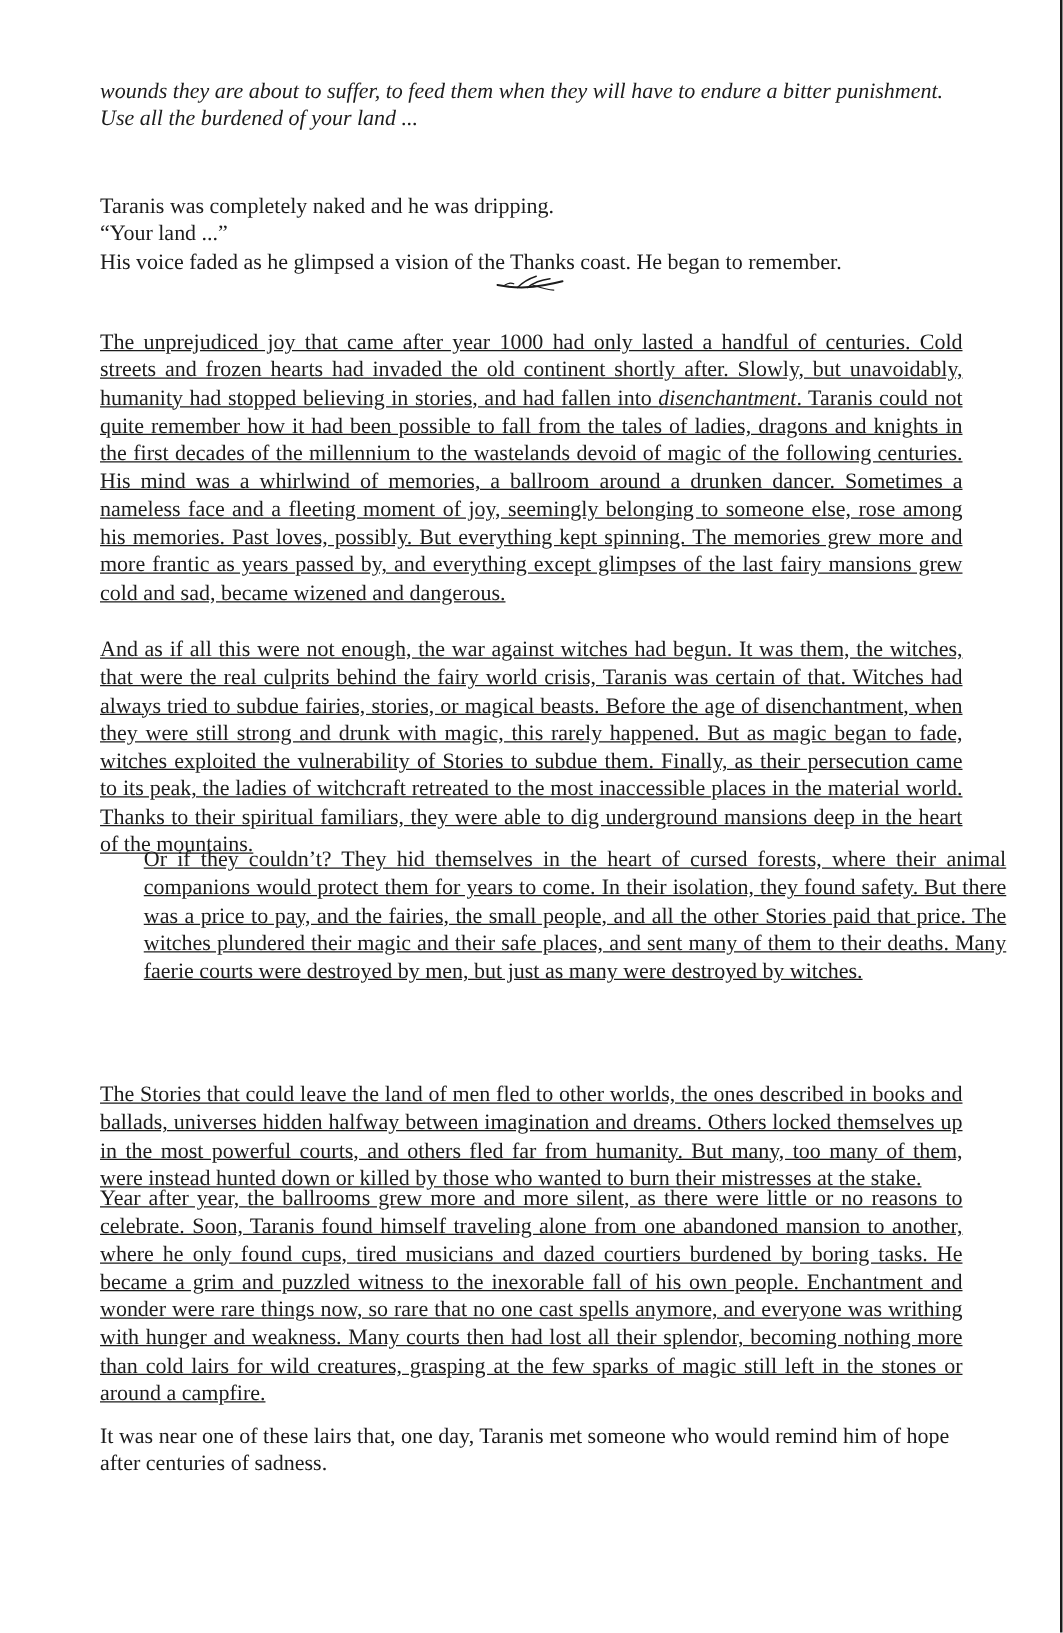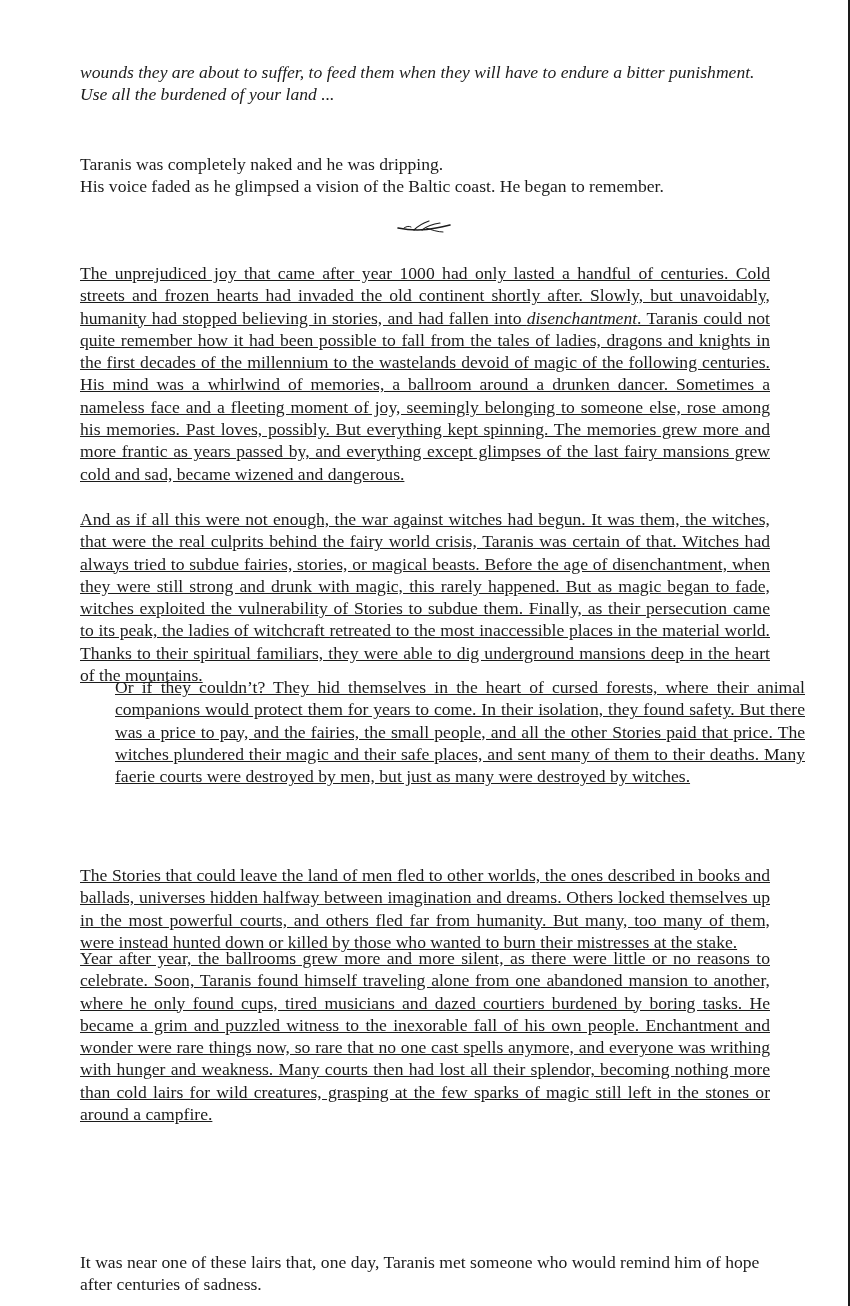--- a/index.html
+++ b/index.html
@@ -57,21 +57,22 @@
 
 <div class="page">
 
   <p class="text italic" style="top:61px;">
     <span class="line">wounds they are about to suffer, to feed them when they will have to endure a bitter punishment.</span>
     <span class="line">Use all the burdened of your land ...</span>
   </p>
 
   <p class="text" style="top:129px;margin-top:24px;">
     <span class="line">Taranis was completely naked and he was dripping.</span>
-    <span class="line">His voice faded as he glimpsed a vision of the Baltic coast. He began to remember.</span>
+    <span class="line">“Your land ...”</span>
+    <span class="line">His voice faded as he glimpsed a vision of the Thanks coast. He began to remember.</span>
   </p>
 
   <svg class="ornament" viewBox="0 0 56 22">
     <path d="M2 12 C 12 14, 26 15, 40 12 C 46 11, 50 10, 54 9" stroke="#1c1c1c" stroke-width="1.6" fill="none" stroke-linecap="round"></path>
     <path d="M18 14 C 22 10, 27 7, 33 5" stroke="#1c1c1c" stroke-width="1.2" fill="none" stroke-linecap="round"></path>
     <path d="M26 14 C 31 10, 36 8, 44 7" stroke="#1c1c1c" stroke-width="1.2" fill="none" stroke-linecap="round"></path>
     <path d="M30 12 C 36 14, 42 16, 47 16" stroke="#1c1c1c" stroke-width="1" fill="none" stroke-linecap="round"></path>
     <path d="M8 12 C 11 10, 13 10, 15 11" stroke="#1c1c1c" stroke-width="1" fill="none" stroke-linecap="round"></path>
   </svg>
 
@@ -88,17 +89,17 @@
   </p>
 
   <p class="text justify" style="top:864px;">
     <span>The Stories that could leave the land of men fled to other worlds, the ones described in books and ballads, universes hidden halfway between imagination and dreams. Others locked themselves up in the most powerful courts, and others fled far from humanity. But many, too many of them, were instead hunted down or killed by those who wanted to burn their mistresses at the stake.</span>
   </p>
 
   <p class="text justify" style="top:947px;">
     <span>Year after year, the ballrooms grew more and more silent, as there were little or no reasons to celebrate. Soon, Taranis found himself traveling alone from one abandoned mansion to another, where he only found cups, tired musicians and dazed courtiers burdened by boring tasks. He became a grim and puzzled witness to the inexorable fall of his own people. Enchantment and wonder were rare things now, so rare that no one cast spells anymore, and everyone was writhing with hunger and weakness. Many courts then had lost all their splendor, becoming nothing more than cold lairs for wild creatures, grasping at the few sparks of magic still left in the stones or around a campfire.</span>
   </p>
 
-  <p class="text" style="top:1251px;">
+  <p class="text" style="top:1137px;">
     <span>It was near one of these lairs that, one day, Taranis met someone who would remind him of hope after centuries of sadness.</span>
   </p>
 
 </div>
 
 </body></html>

